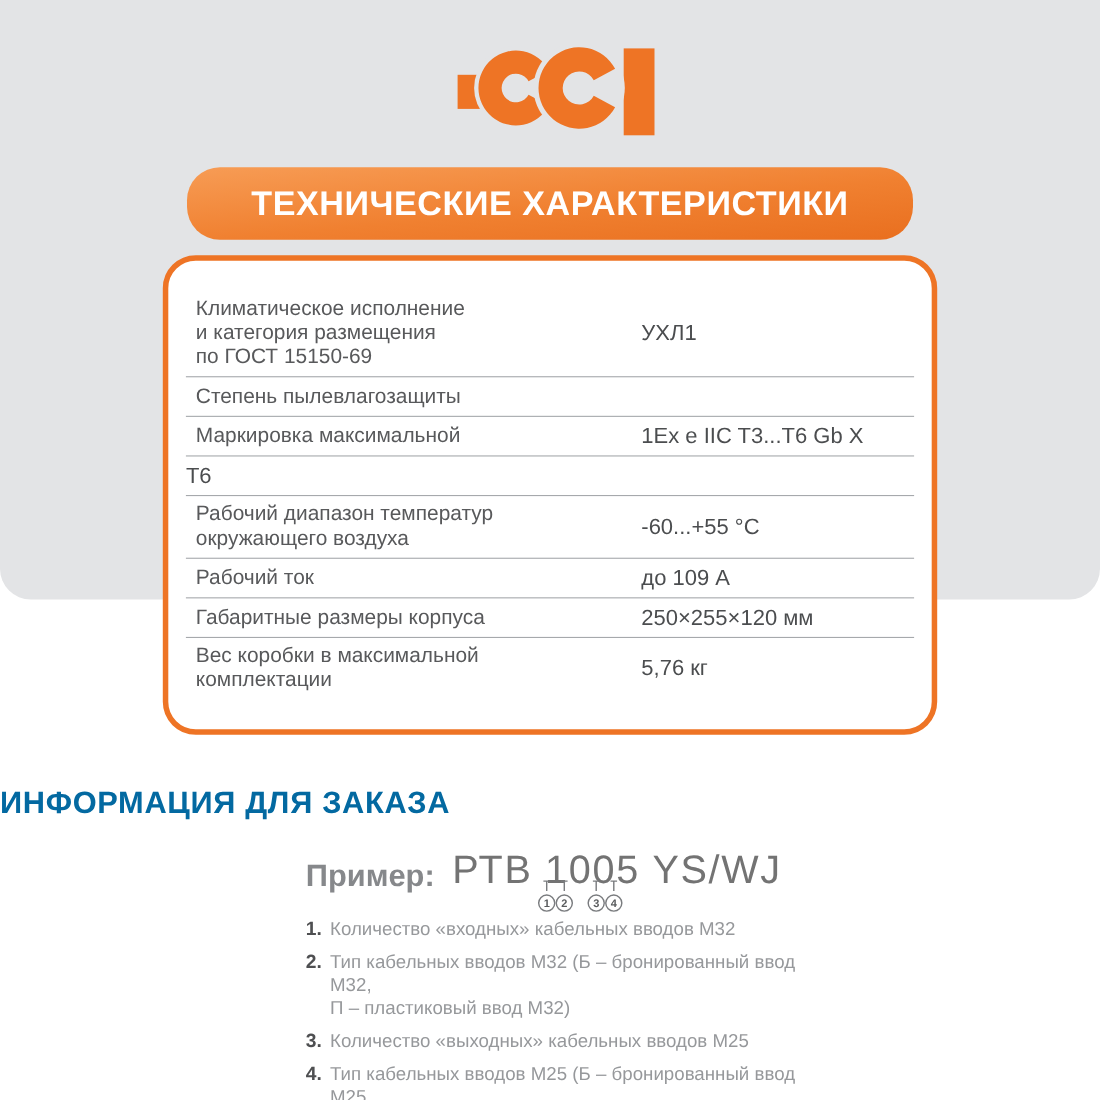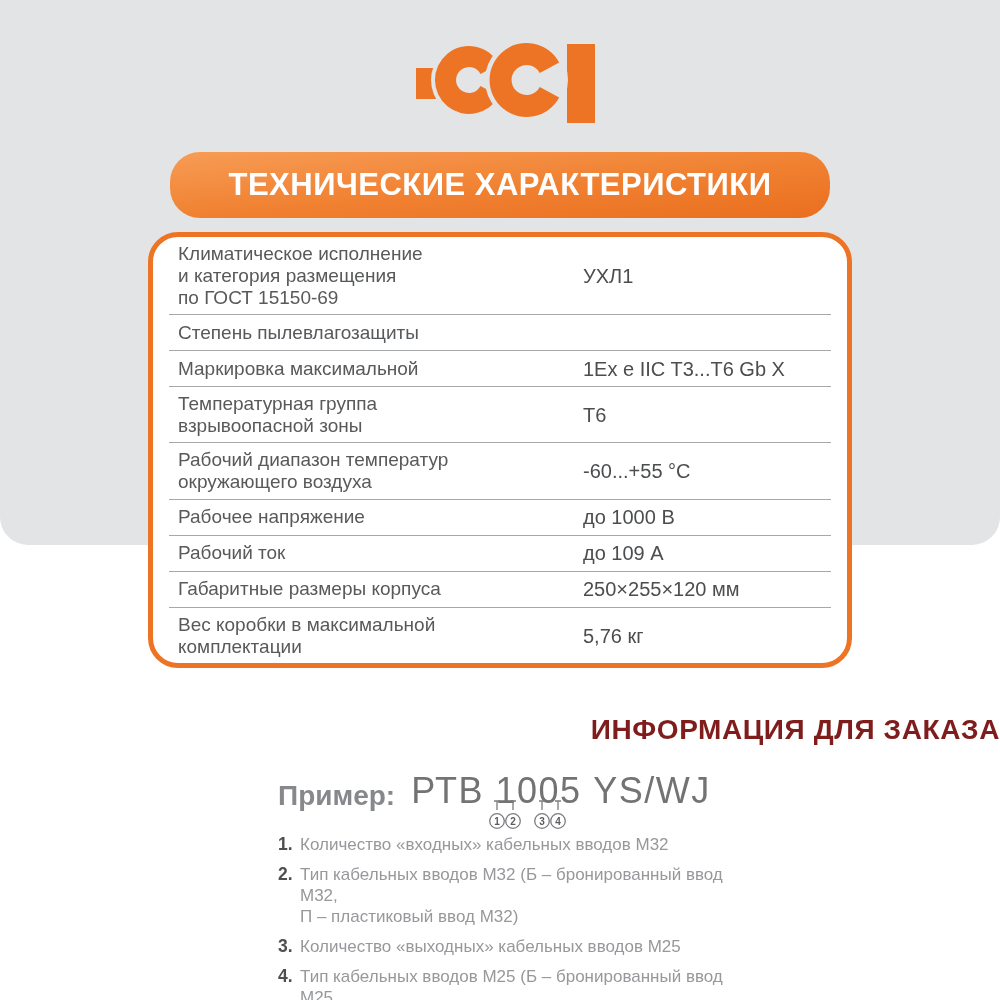--- a/index.html
+++ b/index.html
@@ -47,22 +47,22 @@
   }
   .spec-row:last-child{border-bottom:none;}
   .spec-label{
     color:var(--text_mid);font-size:19px;line-height:22px;white-space:pre-line;
     padding-left:9px;
   }
   .spec-value{
     color:var(--text_dark);font-size:20px;line-height:22px;white-space:pre-line;
   }
   .order-title{
-    position:absolute;left:0;top:714px;width:1000px;text-align:right;
-    color:#7f1d1d;font-size:28px;font-weight:bold;letter-spacing:0.6px;
+    position:absolute;left:0;top:714px;width:1000px;text-align:left;
+    color:#0369a1;font-size:28px;font-weight:bold;letter-spacing:0.6px;
   }
   .example-line{
     position:absolute;left:278px;top:770px;display:flex;align-items:flex-end;gap:16px;white-space:nowrap;
   }
   .example-label{color:var(--label_gray);font-size:28px;font-weight:bold;}
   .example-code{color:#737373;font-size:36px;letter-spacing:1.5px;}
   .callouts{position:absolute;left:480px;top:798px;width:96px;height:34px;}
   .order-list{position:absolute;left:278px;top:834px;width:480px;}
   .order-item{display:flex;margin-bottom:9px;}
   .order-item .num{
@@ -107,32 +107,26 @@
         <div class="spec-value">УХЛ1</div>
       </div>
       <div class="spec-row">
         <div class="spec-label">Степень пылевлагозащиты</div>
       </div>
       <div class="spec-row">
         <div class="spec-label">Маркировка максимальной</div>
         <div class="spec-value">1Ex e IIC T3...T6 Gb X</div>
       </div>
       <div class="spec-row">
-        <div class="spec-label">Температурная группа
-взрывоопасной зоны</div>
         <div class="spec-value">Т6</div>
       </div>
       <div class="spec-row">
         <div class="spec-label">Рабочий диапазон температур
 окружающего воздуха</div>
         <div class="spec-value">-60...+55 °С</div>
-      </div>
-      <div class="spec-row">
-        <div class="spec-label">Рабочее напряжение</div>
-        <div class="spec-value">до 1000 В</div>
       </div>
       <div class="spec-row">
         <div class="spec-label">Рабочий ток</div>
         <div class="spec-value">до 109 А</div>
       </div>
       <div class="spec-row">
         <div class="spec-label">Габаритные размеры корпуса</div>
         <div class="spec-value">250×255×120 мм</div>
       </div>
       <div class="spec-row">

